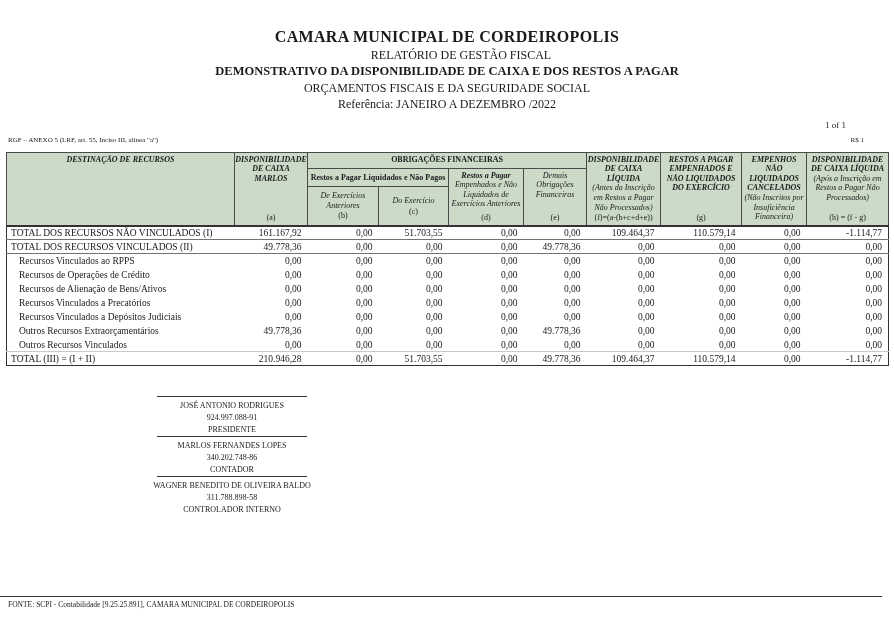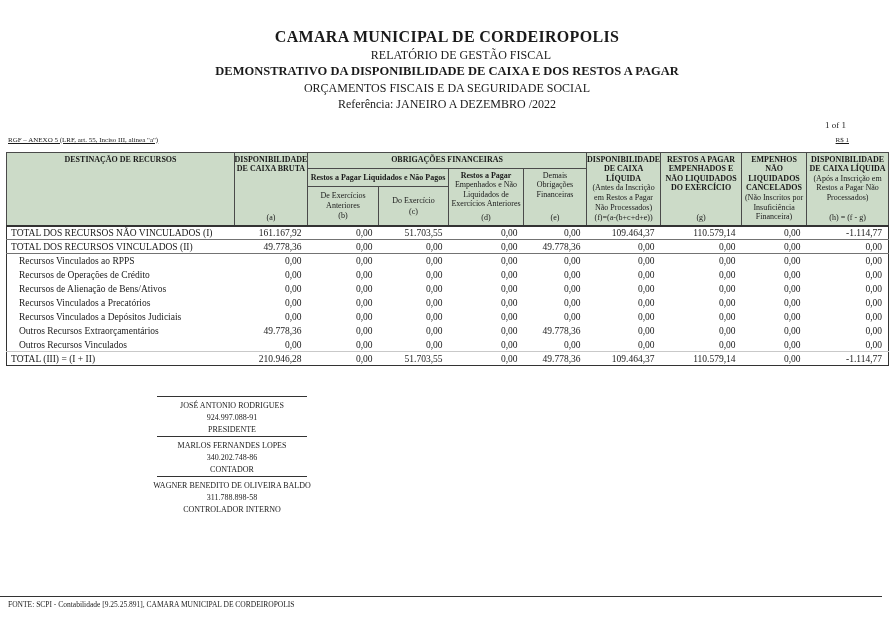--- a/index.html
+++ b/index.html
@@ -17,21 +17,21 @@
   .title-block { text-align: center; margin-top: 27px; line-height: 1.25; }
   .title-main   { font-size: 16px; font-weight: bold; letter-spacing: .3px; }
   .title-sub1   { font-size: 12px; margin-top: 1px; padding-left: 28px; }
   .title-sub2   { font-size: 12.5px; font-weight: bold; margin-top: 1px; }
   .title-sub3   { font-size: 12px; margin-top: 1px; }
   .title-ref    { font-size: 12px; margin-top: 1px; }
 
   
   .page-number { text-align: right; font-size: 9px; margin: 8px 48px 0 0; }
   .meta-row { display: flex; justify-content: space-between; align-items: flex-end;
-              margin: 6px 45px 0 8px; font-size: 7px; text-decoration: underline; }
+              margin: 6px 30px 0 8px; font-size: 7px; }
 
   
   table.rgf {
     margin: 8px 6px 0 6px;
     width: 882px;
     border-collapse: collapse;
     table-layout: fixed;
     font-size: 8px;
   }
   table.rgf thead th {
@@ -40,21 +40,21 @@
     padding: 1px 2px;
     font-weight: normal;
     vertical-align: middle;
     line-height: 1.2;
   }
   table.rgf thead tr.hrow1 { height: 16px; }
   table.rgf thead tr.hrow2 { height: 15px; }
   table.rgf thead tr.hrow3 { height: 38px; }
   .cell-stack { display: flex; flex-direction: column; justify-content: space-between;
                 align-items: center; height: 100%; text-align: center; }
-  .cell-top { display: block; }
+  .cell-top { display: block; font-style: italic; }
   .hd-bold { font-weight: bold; }
   .hd-code { display: block; margin-top: 1px; }
   table.rgf thead th.group { font-weight: bold; text-align: center; }
   table.rgf thead .th-tall { height: 69px; padding: 2px 2px; }
   table.rgf thead .th-mid  { height: 53px; padding: 2px 2px; }
 
   table.rgf tbody td {
     height: 14px;
     padding: 0 6px 0 4px;
     font-size: 9.5px;
@@ -118,21 +118,21 @@
   <thead>
     <tr class="hrow1">
       <th rowspan="3" class="th-tall">
         <div class="cell-stack">
             <span class="cell-top hd-bold">DESTINAÇÃO DE RECURSOS</span>
             <span></span>
           </div>
       </th>
       <th rowspan="3" class="th-tall">
         <div class="cell-stack">
-          <span class="cell-top hd-bold">DISPONIBILIDADE DE CAIXA BRUTA</span>
+          <span class="cell-top hd-bold">DISPONIBILIDADE DE CAIXA MARLOS</span>
           <span class="hd-code">(a)</span>
         </div>
       </th>
       <th colspan="4" class="group">OBRIGAÇÕES FINANCEIRAS</th>
       <th rowspan="3" class="th-tall">
         <div class="cell-stack">
           <span class="cell-top"><span class="hd-bold">DISPONIBILIDADE DE CAIXA LÍQUIDA</span><br>
           <span>(Antes da Inscrição em Restos a Pagar Não Processados)</span></span>
           <span class="hd-code">(f)=(a-(b+c+d+e))</span>
         </div>

